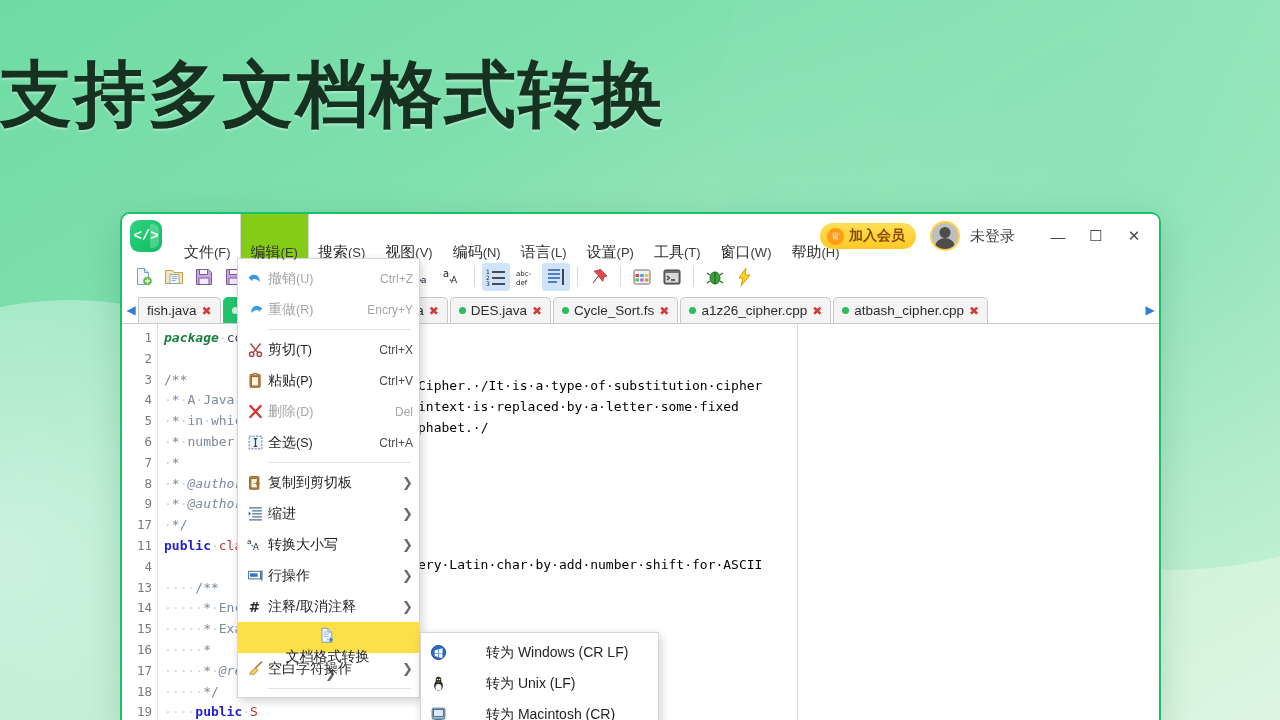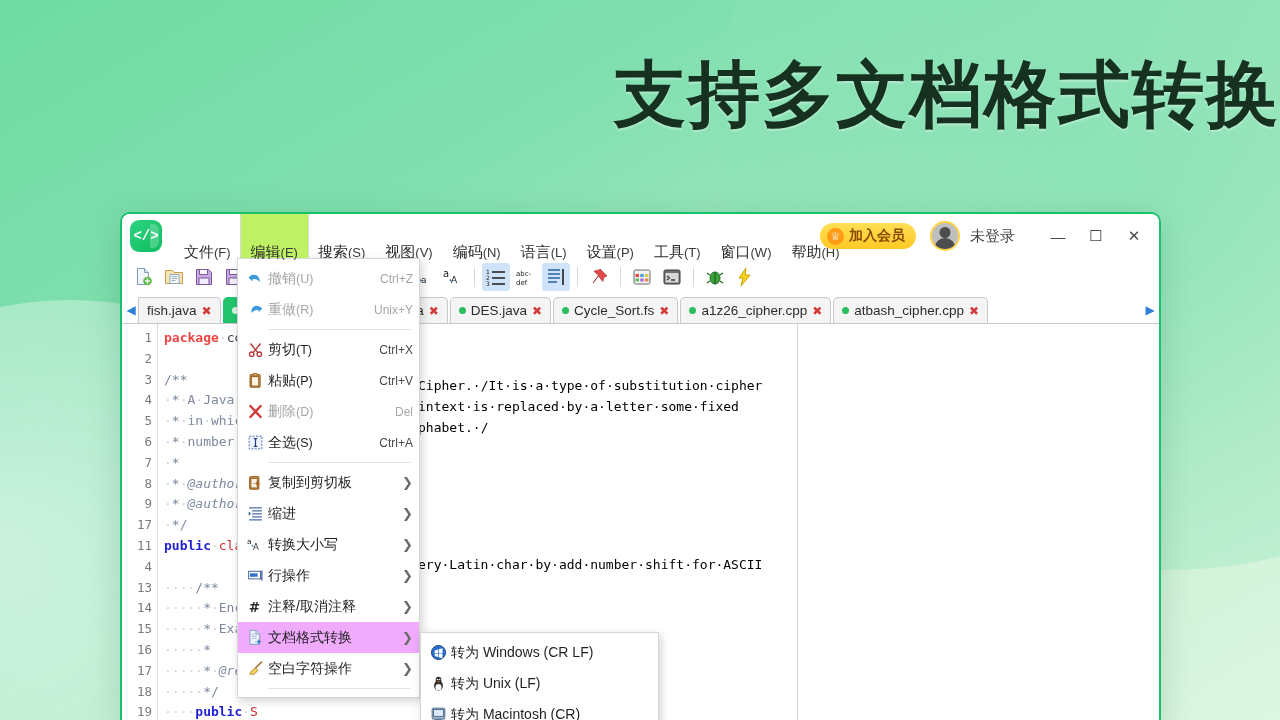--- a/index.html
+++ b/index.html
@@ -26,21 +26,21 @@
   .bg-circle-c {
     position: absolute; right: 120px; bottom: -520px;
     width: 760px; height: 760px; border-radius: 50%;
     background: radial-gradient(circle at 50% 40%, rgba(255,255,255,.38), rgba(255,255,255,0) 72%);
     pointer-events: none;
   }
 
   
   .banner {
     position: absolute; top: 46px; left: 0; width: 1280px;
-    text-align: right;
+    text-align: left;
     font-size: 72px; line-height: 96px;
     font-weight: bold;
     color: #16311f;
     letter-spacing: 2px;
     text-shadow: 0 2px 2px rgba(255,255,255,.35);
     white-space: nowrap;
   }
 
   
   .window {
@@ -71,21 +71,21 @@
   .applogo::after{
     content:""; position:absolute; right:3px; top:4px; width:9px; height:24px;
     background: rgba(255,255,255,.22); border-radius: 0 6px 6px 0;
   }
   .menubar { display: flex; align-items: center; height: 44px; }
   .menu-item {
     padding: 16px 10px; height: 44px; line-height: 44px;
     font-size: 15px; color: #2c2c2c; cursor: default; white-space: nowrap;
   }
   .menu-item.open {
-    background: #bef264;
+    background: #84cc16;
     box-shadow: -1px 0 0 #d8d8d8, 1px 0 0 #d8d8d8, 0 -1px 0 #d8d8d8;
     position: relative; z-index: 60;
   }
   .menu-item .mn { font-size: 15px; }
   .menu-item .ak { font-size: 13px; color: #3a3a3a; }
 
   .title-right {
     position: absolute; right: 6px; top: 0; height: 44px;
     display: flex; align-items: center; gap: 0px;
   }
@@ -158,57 +158,57 @@
     width: 36px; flex: 0 0 36px; text-align: right; padding: 4px 5px 0 0;
     font-family: "DejaVu Sans Mono", monospace; font-size: 12.5px; color: #7a7a7a;
     line-height: 20.8px; border-right: 1px dotted #c4c4c4; background: #fff;
   }
   .code {
     flex: 1 1 auto; padding: 4px 0 0 6px; overflow: hidden;
     font-family: "DejaVu Sans Mono", monospace; font-size: 13px;
     line-height: 20.8px; white-space: pre; color: #3b4252;
   }
   .code .kw { color: #1f1fd4; font-weight: bold; }
-  .code .pkg { color: #ef4444; font-weight: bold; }
+  .code .pkg { color: #15803d; font-weight: bold; font-style: italic; }
   .code .cls { color: #c93030; }
   .code .cmt { color: #7e8aa0; }
   .code .cmt i { font-style: italic; }
   .code .dot { color: #c8cfda; }
   .code .ws { color: #cdd3dc; }
   .vsplit { position: absolute; left: 675px; top: 0; bottom: 0; width: 1px; background: #d5d5d5; }
 
   
   .dropdown {
     position: absolute; left: 115px; top: 44px;
     width: 183px; background: #fff;
     border: 1px solid #d6d6d6; box-shadow: 2px 3px 9px rgba(0,0,0,.18);
     z-index: 50; padding: 4px 0;
   }
   .mrow {
     height: 31px; display: flex; align-items: center;
     padding: 0 6px 0 4px; font-size: 14px; color: #1f1f1f; position: relative;
   }
-  .mrow.hl { background: #f0abfc; }
+  .mrow.hl { background: #fde047; flex-direction: column; }
   .mrow.disabled { color: #a6a6a6; }
   .micon { width: 26px; flex: 0 0 26px; display:flex; align-items:center; justify-content:center; }
   .mlabel { flex: 1 1 auto; white-space: nowrap; }
   .mlabel .sm { font-size: 12.5px; }
   .maccel { font-size: 12px; color: #4b4b4b; padding-left: 8px; }
   .mrow.disabled .maccel { color: #a6a6a6; }
   .marrow { color: #6a6a6a; font-size: 13px; padding-left: 6px; }
   .msep { height: 1px; background: #e2e2e2; margin: 4px 8px 4px 30px; }
 
   
   .submenu {
     position: absolute; left: 298px; top: 418px;
     width: 239px; background: #fff;
     border: 1px solid #d6d6d6; box-shadow: 2px 3px 9px rgba(0,0,0,.18);
     z-index: 55; padding: 4px 0;
   }
-  .submenu .mrow { height: 31px; }
+  .submenu .mrow { height: 31px; gap: 35px; }
 </style>
 </head>
 <body>
 
 <div class="bg-circle-b"></div>
 <div class="bg-circle-a"></div>
 <div class="bg-circle-c"></div>
 
 <div class="banner">支持多文档格式转换</div>
 
@@ -490,21 +490,21 @@
         <span class="mlabel">撤销<span class="sm">(U)</span></span>
         <span class="maccel">Ctrl+Z</span>
       </div>
       <div class="mrow disabled">
         <span class="micon">
           <svg width="17" height="17" viewBox="0 0 20 20" xmlns="http://www.w3.org/2000/svg">
             <path d="M11 5.5C15.5 5.5 18 9 18 9l-4.5 4V10.8c-3.5-.4-6.3.6-8.5 3.4-.3-5.3 2.3-8.3 6-8.7z" fill="#3b9ae0"></path>
           </svg>
         </span>
         <span class="mlabel">重做<span class="sm">(R)</span></span>
-        <span class="maccel">Unix+Y</span>
+        <span class="maccel">Encry+Y</span>
       </div>
       <div class="msep"></div>
       <div class="mrow">
         <span class="micon">
           <svg width="17" height="17" viewBox="0 0 20 20" xmlns="http://www.w3.org/2000/svg">
             <path d="M4 3l9 11M16 3L7 14" stroke="#b43b3b" stroke-width="1.6" fill="none"></path>
             <circle cx="5.5" cy="15.5" r="2.6" fill="none" stroke="#b43b3b" stroke-width="1.6"></circle>
             <circle cx="14.5" cy="15.5" r="2.6" fill="none" stroke="#b43b3b" stroke-width="1.6"></circle>
           </svg>
         </span>

